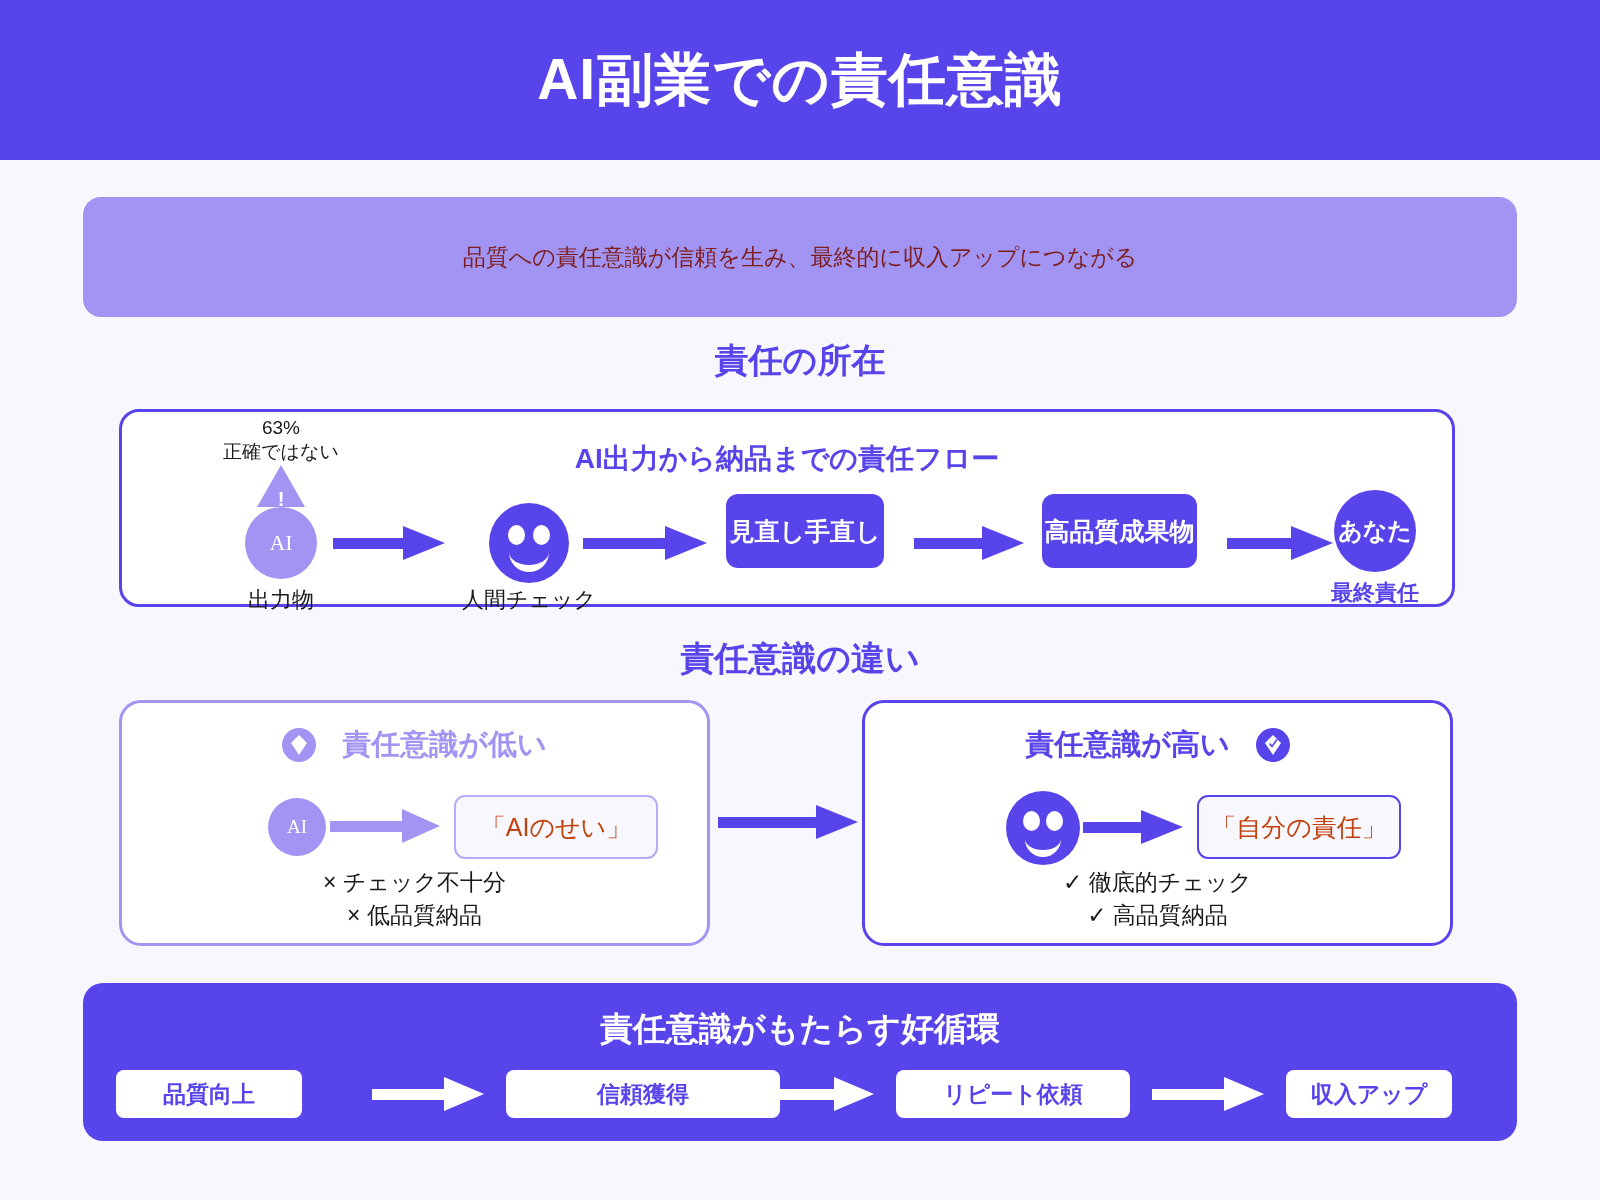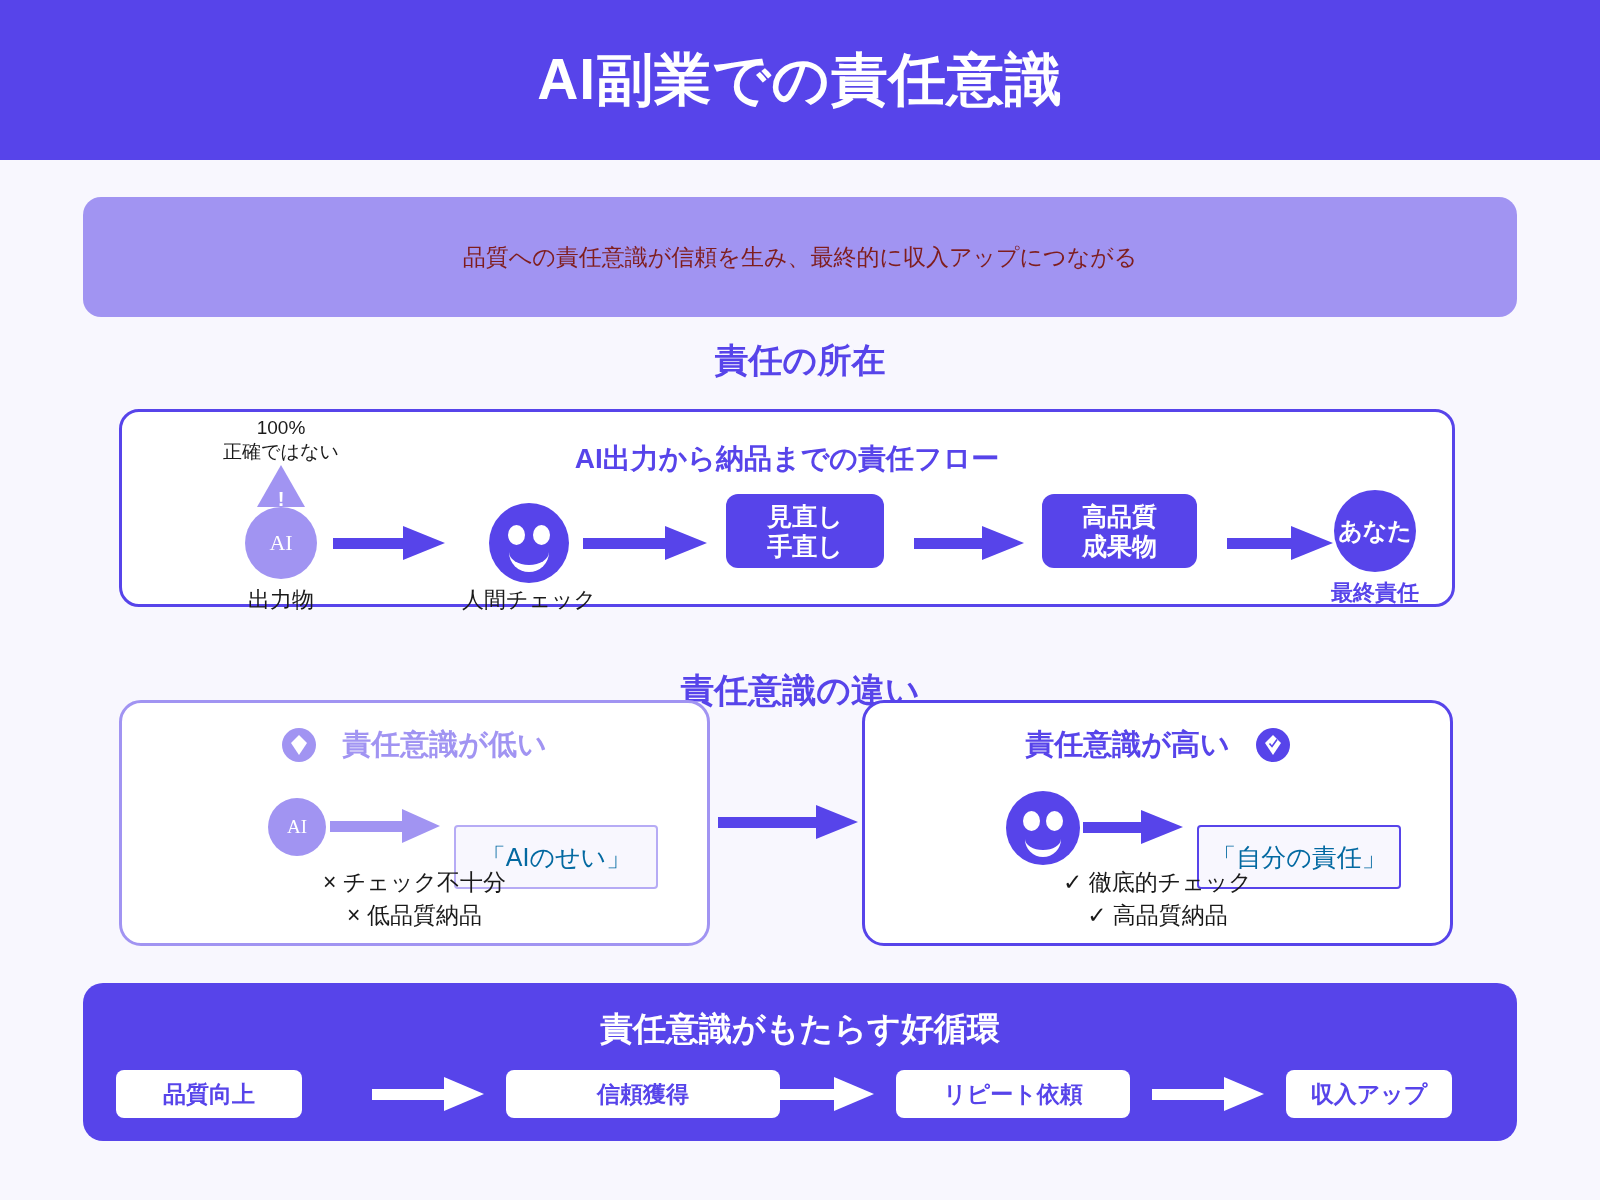--- a/index.html
+++ b/index.html
@@ -27,21 +27,21 @@
     gap:8px;
   }
   .subtitle-line1{color:#fff;font-size:32px;font-weight:bold;}
   .subtitle-line2{color:#7f1d1d;font-size:23px;font-weight:normal;}
   
   .section-heading{
     position:absolute;width:1600px;left:0;text-align:center;
     color:#5744ea;font-size:34px;font-weight:bold;
   }
   #sec1{top:338px;}
-  #sec2{top:668px;}
+  #sec2{top:636px;}
   
   .flow-card{
     position:absolute;left:119px;top:409px;width:1330px;height:192px;
     border:3px solid #5744ea;border-radius:20px;background:#ffffff;
   }
   .flow-title{
     position:absolute;left:0;top:28px;width:100%;text-align:center;
     color:#5744ea;font-size:28px;font-weight:bold;
   }
   
@@ -74,21 +74,21 @@
     width:80px;height:80px;border-radius:50%;background:#5744ea;position:relative;
   }
   .eye{position:absolute;width:17px;height:20px;border-radius:50%;background:#fff;top:22px;}
   .eye.l{left:19px;} .eye.r{right:19px;}
   .mouth{
     position:absolute;left:20px;top:40px;width:40px;height:22px;
     border-bottom:7px solid #fff;border-radius:0 0 40px 40px;
   }
   .flow-box{
     background:#5744ea;border-radius:12px;
-    display:flex;flex-direction:column;align-items:center;justify-content:center;
+    display:flex;flex-direction:row;align-items:center;justify-content:center;
     color:#fff;font-size:25px;font-weight:bold;line-height:1.22;
   }
   .you-circle{
     width:82px;height:82px;border-radius:50%;background:#5744ea;
     display:flex;align-items:center;justify-content:center;
     color:#fff;font-size:24px;font-weight:bold;
   }
   
   .arrow{position:absolute;height:12px;display:flex;align-items:center;}
   .arrow .shaft{height:11px;flex:1;}
@@ -110,23 +110,23 @@
     position:absolute;top:22px;width:100%;
     display:flex;align-items:center;justify-content:center;gap:26px;
   }
   .cmp-head-title{font-size:29px;font-weight:bold;}
   #cmp-low .cmp-head-title{color:#a194f2;}
   #cmp-high .cmp-head-title{color:#5744ea;}
   .pin{width:34px;height:34px;border-radius:50%;display:flex;align-items:center;justify-content:center;}
   .pin.low{background:#a194f2;}
   .pin.high{background:#5744ea;}
   .quote-box{
-    position:absolute;border-radius:4px;background:#f8f7fe;
-    display:flex;align-items:center;justify-content:center;
-    font-size:25px;color:#0369a1;margin-top:30px;
+    position:absolute;border-radius:11px;background:#f8f7fe;
+    display:flex;align-items:center;justify-content:center;
+    font-size:25px;color:#c2410c;
   }
   #cmp-low .quote-box{border:2px solid #b6abf5;}
   #cmp-high .quote-box{border:2px solid #5744ea;}
   .bullets{
     position:absolute;top:163px;width:100%;text-align:center;
     font-size:23px;color:#1a1a1a;line-height:1.42;
   }
   .mid-arrow{position:absolute;left:718px;top:816px;width:140px;}
   
   .cycle{
@@ -153,21 +153,21 @@
 <div class="subtitle-box">
   <div class="subtitle-line2">品質への責任意識が信頼を生み、最終的に収入アップにつながる</div>
 </div>
 
 <div class="section-heading" id="sec1">責任の所在</div>
 
 <div class="flow-card">
   <div class="flow-title">AI出力から納品までの責任フロー</div>
 
   <div class="warn-text" style="left:49px;top:4px;">
-    <span>100%</span><br>
+    <span>63%</span><br>
     <span>正確ではない</span>
   </div>
   <div class="warn-tri" style="left:135px;top:53px;"></div>
   <div class="warn-bang" style="left:135px;top:76px;">!</div>
 
   <div class="node" style="left:123px;top:95px;">
     <div class="ai-circle">AI</div>
     <div class="node-label" style="top:78px;">出力物</div>
   </div>
 

